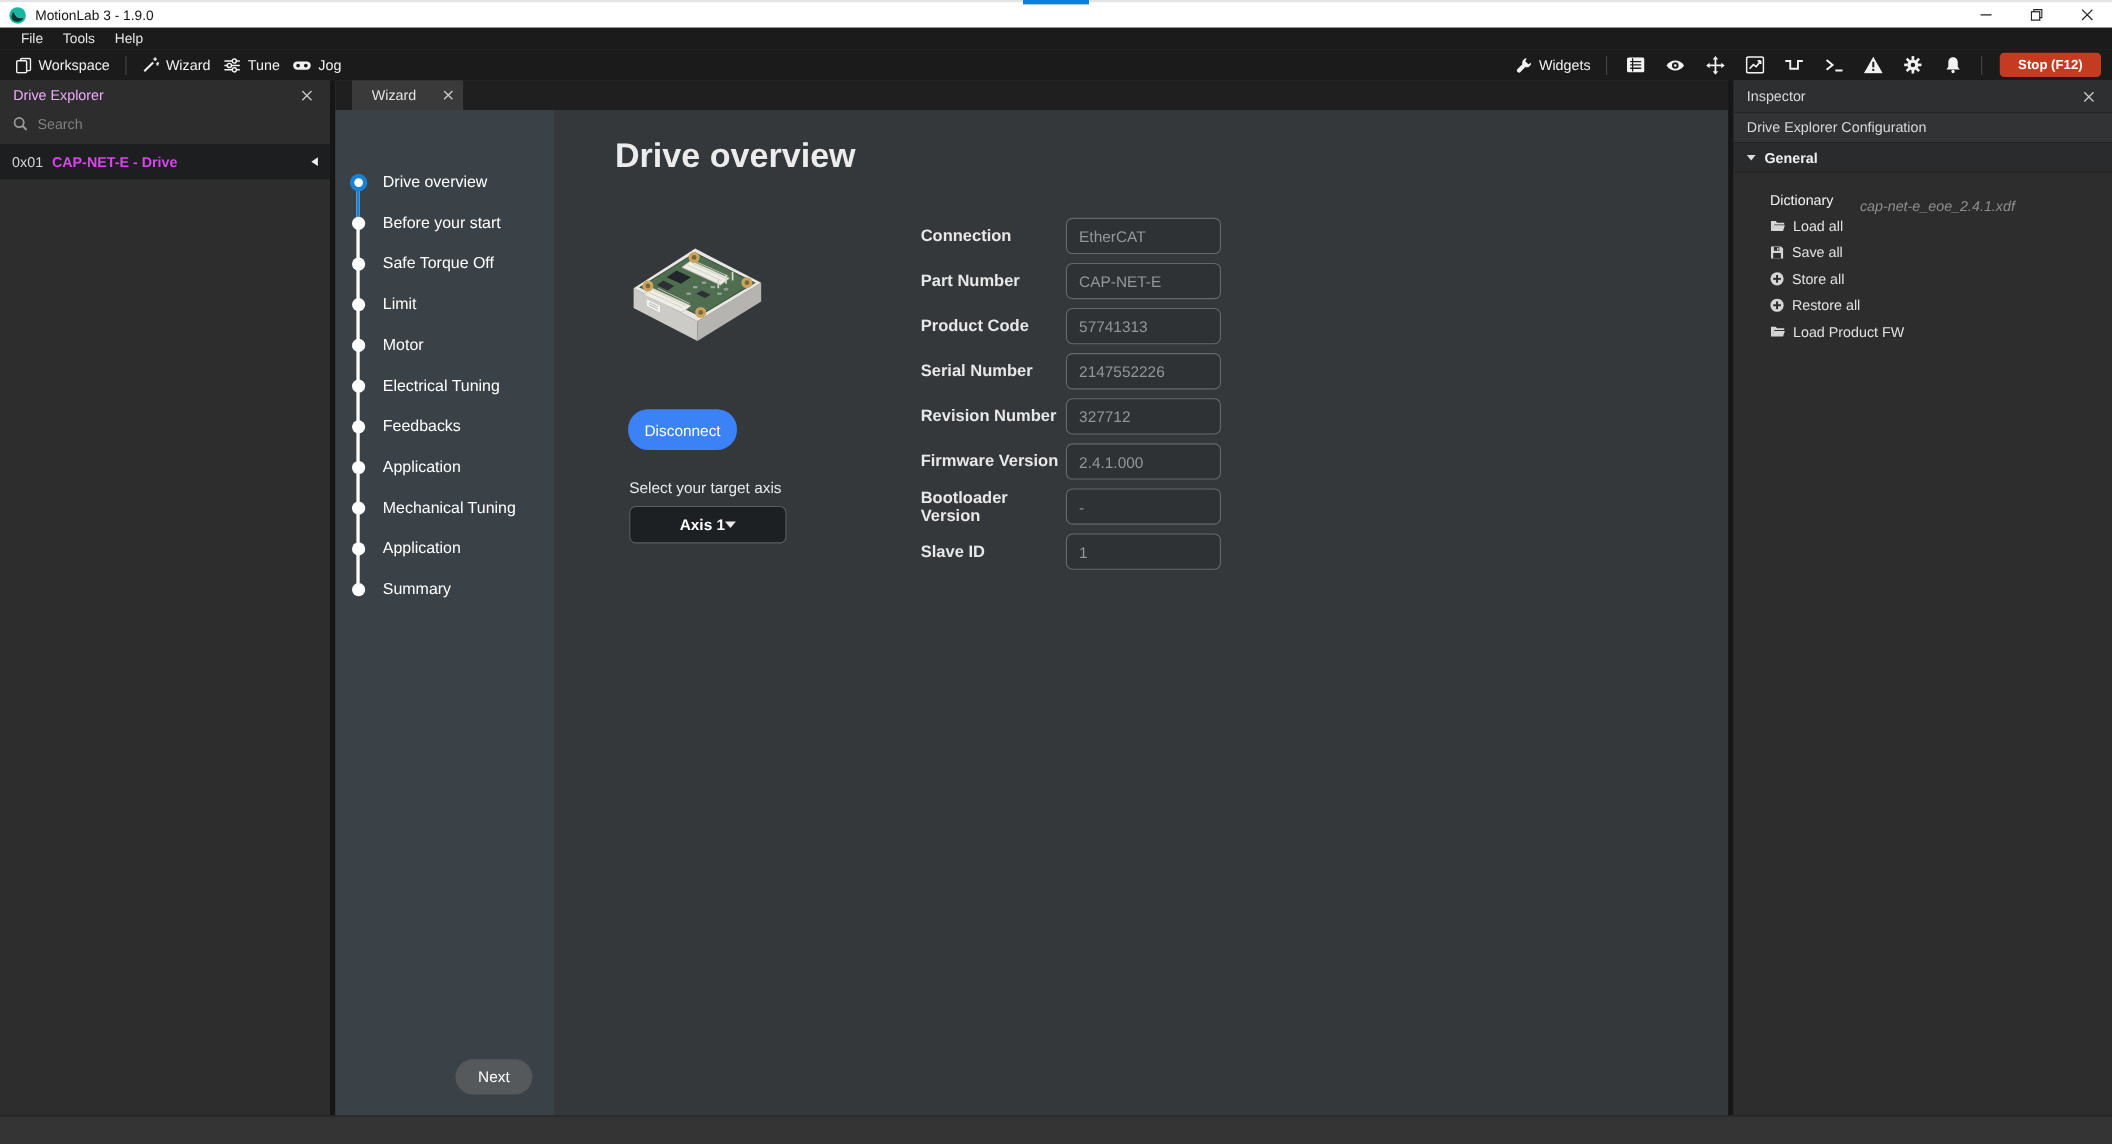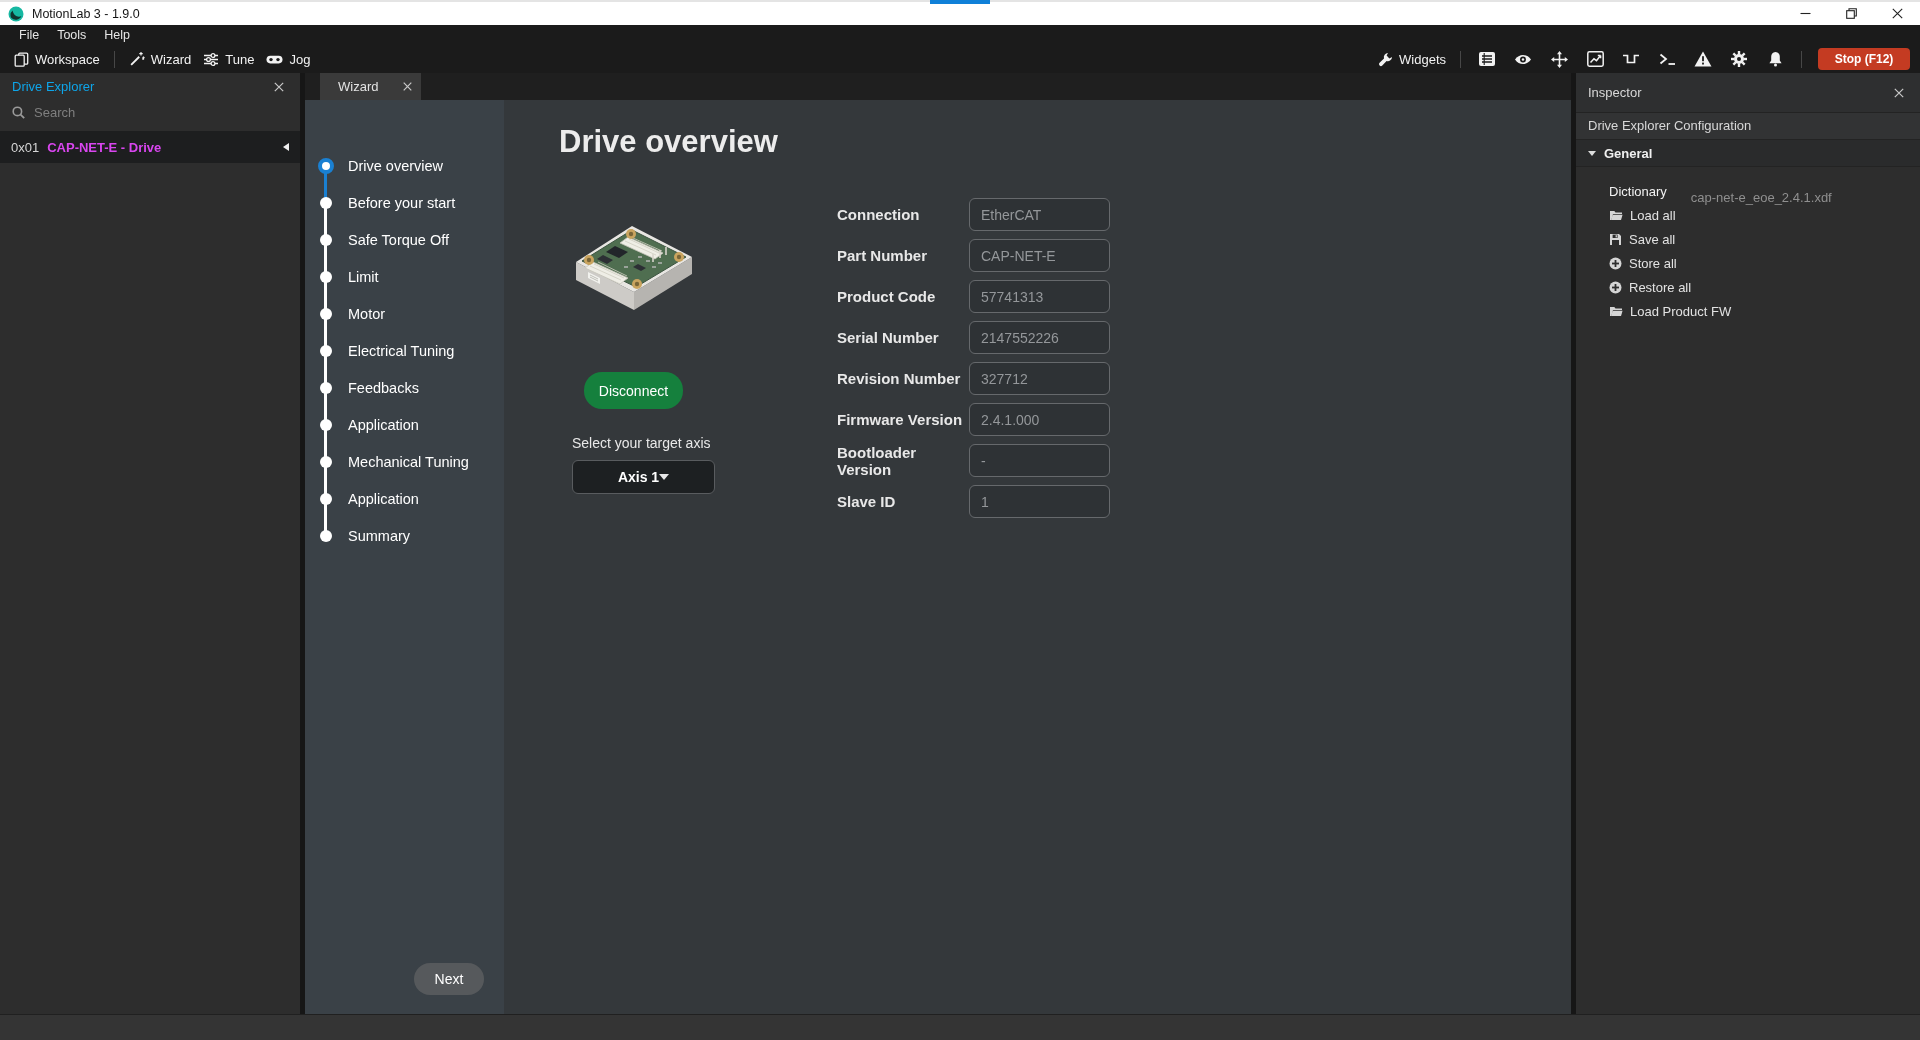--- a/index.html
+++ b/index.html
@@ -27,21 +27,21 @@
   .toolbar-right { margin-left:auto; display:flex; align-items:center; }
   .icon-btn { width:18px; height:18px; display:flex; align-items:center; justify-content:center; margin:0 9px; }
   .stop-btn { width:92px; height:22px; background:#c43b22; border:none; border-radius:4px; color:#fff; font-size:12px; font-weight:bold; font-family:inherit; margin-left:8px; margin-right:2px; }
 
   
   .main { flex:1; min-height:0; display:flex; }
   .vsep { width:5px; background:#161616; }
 
   
   .sidebar { width:300px; background:#2d2d2d; display:flex; flex-direction:column; }
-  .panel-header { height:27px; display:flex; align-items:center; justify-content:space-between; padding:0 12px; color:#0ea5e9; font-size:13px; }
+  .panel-header { height:27px; display:flex; align-items:center; justify-content:space-between; padding:0 12px; color:#f0abfc; font-size:13px; }
   .close-x { width:18px; height:18px; display:flex; align-items:center; justify-content:center; }
   .search-row { height:25px; display:flex; align-items:center; gap:9px; padding:0 12px; }
   .search-row input { flex:1; background:transparent; border:none; outline:none; color:#cccccc; font-size:13px; font-family:inherit; }
   .search-row input::placeholder { color:#7f7f7f; }
   .drive-row { margin-top:6px; height:32px; background:#1d1e1f; display:flex; align-items:center; padding:0 11px; gap:8px; }
   .drive-addr { color:#d6d6d6; font-size:13px; }
   .drive-name { color:#d946ef; font-size:13px; font-weight:bold; }
   .drive-arrow { margin-left:auto; width:0; height:0; border-top:4px solid transparent; border-bottom:4px solid transparent; border-right:6px solid #f0f0f0; }
 
   
@@ -55,41 +55,41 @@
   .stepper-line-done { position:absolute; left:19px; top:65px; width:3px; height:38px; background:#1a80d2; }
   .step { position:relative; height:37px; display:flex; align-items:center; padding-left:13px; }
   .dot { flex:none; width:12px; height:12px; margin:2px 16px 2px 2px; border-radius:50%; background:#ffffff; }
   .step.active .dot { width:16px; height:16px; margin:0 14px 0 0; border:4px solid #1a80d2; background:#ffffff; }
   .step-label { color:#ffffff; font-size:14.5px; }
   .next-btn { position:absolute; left:109px; bottom:19px; width:70px; height:32px; border:none; border-radius:16px; background:#56595c; color:#ffffff; font-size:14px; font-family:inherit; }
 
   .content { flex:1; position:relative; background:#34383b; }
   .page-heading { position:absolute; left:55px; top:24px; font-size:31px; font-weight:bold; color:#ececec; }
   .device-img { position:absolute; left:64px; top:100px; }
-  .disconnect-btn { position:absolute; left:80px; top:272px; width:99px; height:37px; border:none; border-radius:18px; background:#15803d; color:#ffffff; font-size:14px; font-family:inherit; }
+  .disconnect-btn { position:absolute; left:67px; top:272px; width:99px; height:37px; border:none; border-radius:18px; background:#3b82f6; color:#ffffff; font-size:14px; font-family:inherit; }
   .axis-label { position:absolute; left:68px; top:335px; font-size:14px; color:#e8e8e8; }
   .axis-select { position:absolute; left:68px; top:360px; width:143px; height:34px; background:#1d2022; border:1px solid #595c5f; border-radius:6px; display:flex; align-items:center; justify-content:center; padding:0 12px; }
   .axis-value { color:#ffffff; font-size:14px; font-weight:bold; }
   .select-caret { width:0; height:0; border-left:5px solid transparent; border-right:5px solid transparent; border-top:6px solid #e8e8e8; }
 
   .form { position:absolute; left:333px; top:98px; }
   .form-row { display:flex; align-items:center; height:33px; margin-bottom:8px; }
   .form-label { width:132px; color:#e8e8e8; font-size:15px;font-weight:bold; }
   .form-row input { width:141px; height:33px; background:#2e3235; border:1px solid #66696c; border-radius:6px; color:#94979a; font-size:14px; padding:0 11px; font-family:inherit; outline:none; }
 
   
   .inspector { width:344px; background:#2d2d2d; display:flex; flex-direction:column; }
-  .insp-header { height:40px; background:#2e2f30; border-bottom:1px solid #232323; display:flex; align-items:center; justify-content:space-between; padding:0 12px; color:#d8d8d8; font-size:13px; }
+  .insp-header { height:30px; background:#2e2f30; border-bottom:1px solid #232323; display:flex; align-items:center; justify-content:space-between; padding:0 12px; color:#d8d8d8; font-size:13px; }
   .insp-sub { height:27px; line-height:26px; padding:0 12px; background:#323334; border-bottom:1px solid #232323; color:#d8d8d8; font-size:13px; }
   .insp-general { height:27px; background:#2a2b2c; border-bottom:1px solid #232323; display:flex; align-items:center; gap:8px; padding:0 12px; color:#f0f0f0; font-size:13px; font-weight:bold; }
   .caret-down { width:0; height:0; border-left:4.5px solid transparent; border-right:4.5px solid transparent; border-top:5.5px solid #dddddd; }
   .insp-items { padding:12px 0 0 33px; }
   .insp-row { height:24px; display:flex; align-items:center; gap:7px; color:#e2e2e2; font-size:13px; }
   .dict-label { color:#f2f2f2; }
-  .dict-value { margin-left:17px; color:#8f8f8f; font-size:13px;margin-top:12px; }
+  .dict-value { margin-left:17px; color:#8f8f8f; font-style:italic; font-size:13px;margin-top:12px; }
 
   
   .bottombar { height:26px; background:#343434; border-top:1px solid #202020; }
 </style>
 </head>
 <body>
 
 <div id="page">
 
   <div class="titlebar">

